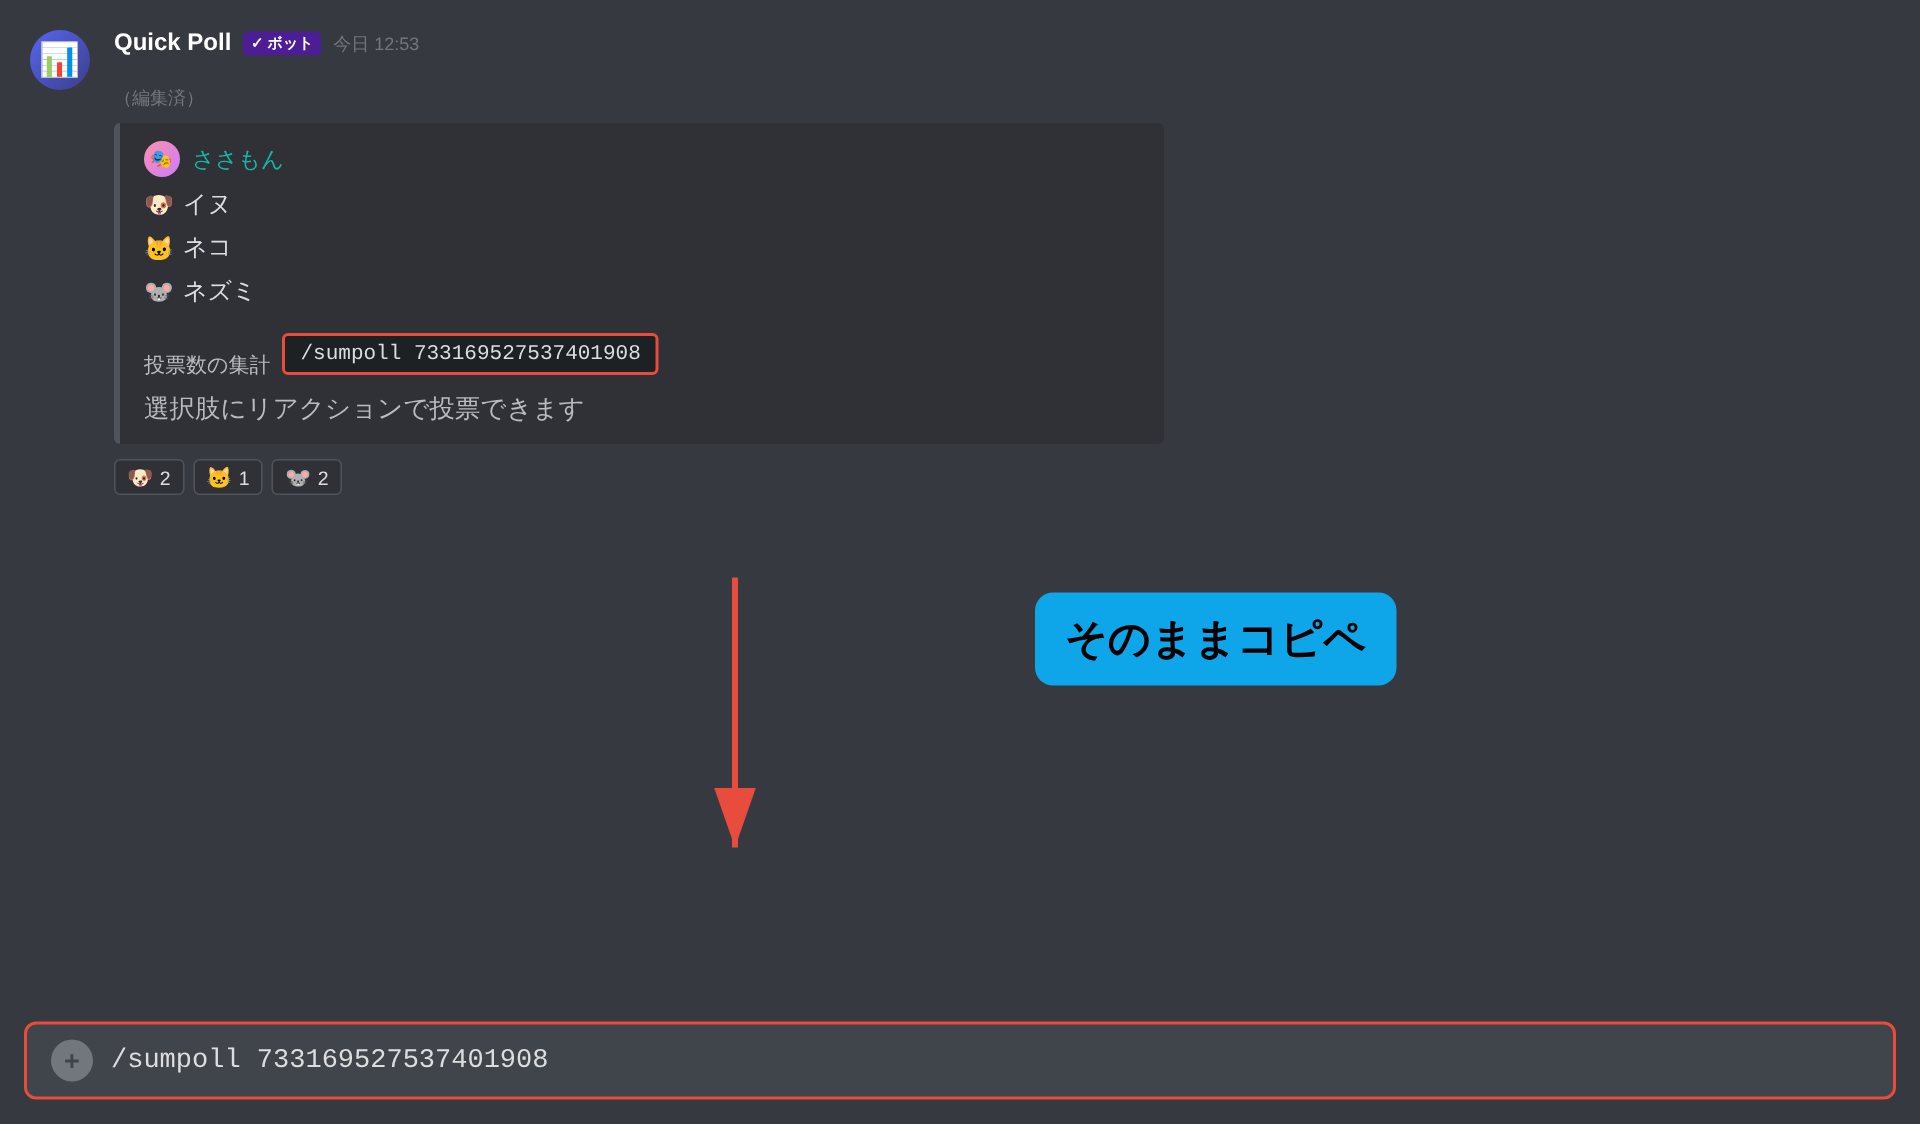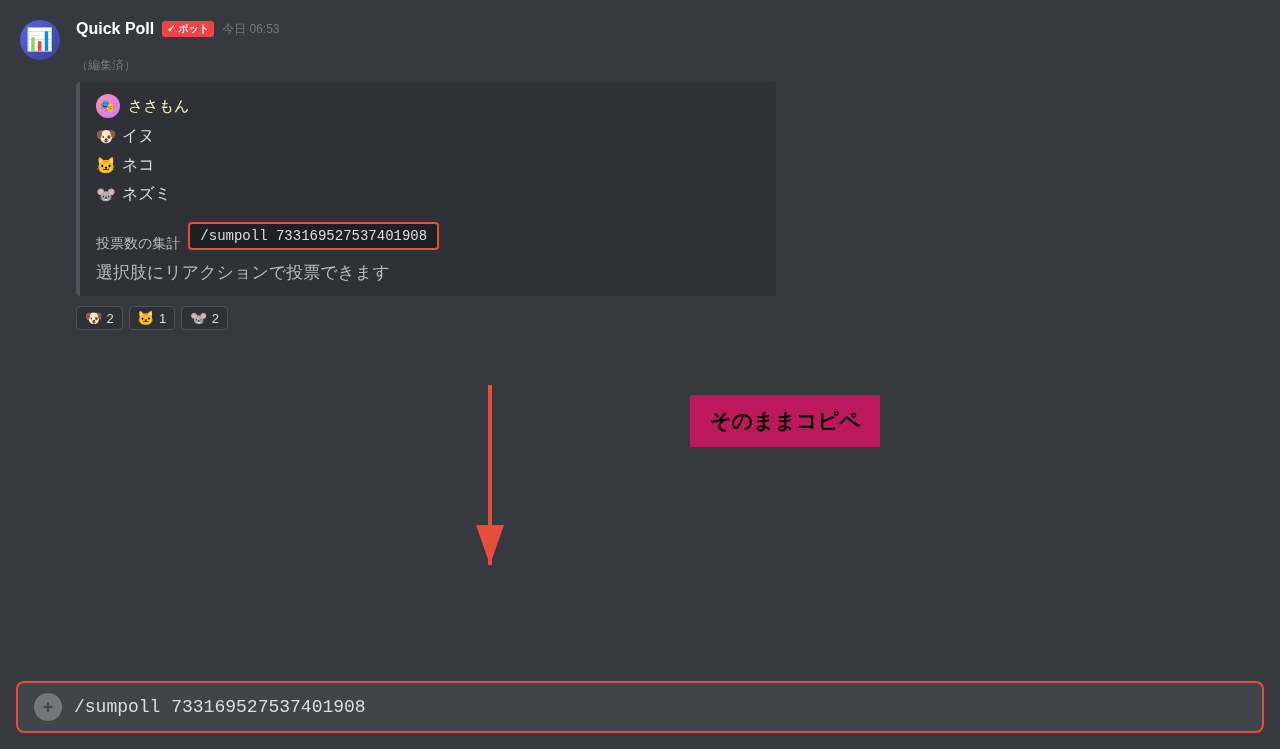--- a/index.html
+++ b/index.html
@@ -57,21 +57,21 @@
       margin-bottom: 19px;
     }
 
     .username {
       font-size: 16px;
       font-weight: 600;
       color: #ffffff;
     }
 
     .bot-badge {
-      background: #ef4444;
+      background: #4c1d95;
       color: #ffffff;
       font-size: 10px;
       padding: 1px 5px;
       border-radius: 3px;
       font-weight: 600;
       display: flex;
       align-items: center;
       gap: 3px;
     }
 
@@ -114,21 +114,21 @@
       background: linear-gradient(135deg, #ff8fab, #c77dff);
       flex-shrink: 0;
       font-size: 12px;
       display: flex;
       align-items: center;
       justify-content: center;
     }
 
     .embed-username {
       font-size: 15px;
-      color: #fef9c3;
+      color: #14b8a6;
       font-weight: 500;
     }
 
     .embed-title {
       font-size: 18px;
       font-weight: 700;
       color: #ffffff;
     }
 
     .embed-option {
@@ -239,21 +239,21 @@
 
       <div class="avatar avatar-bot">
         <span class="avatar-bot-icon">📊</span>
       </div>
 
       <div class="message-content">
 
         <div class="message-header">
           <span class="username">Quick Poll</span>
           <span class="bot-badge">✓ ボット</span>
-          <span class="timestamp">今日 06:53</span>
+          <span class="timestamp">今日 12:53</span>
         </div>
         <div class="edited-label">（編集済）</div>
 
         <div class="embed">
           <div class="embed-inner">
 
             <div class="embed-row">
               <div class="embed-user-avatar">
                 <span>🎭</span>
               </div>
@@ -296,21 +296,21 @@
             <span>🐭</span>
             <span class="reaction-count">2</span>
           </div>
         </div>
       </div>
     </div>
   </div>
 
   <div style="position:absolute; top:395px; left:170px; pointer-events:none; z-index:20;">
 
-    <div style="position:absolute; top:0; left:520px; background:#be185d; color:#000; font-size:21px; font-weight:900; padding:12px 20px; border-radius:0; white-space:nowrap;">そのままコピペ</div>
+    <div style="position:absolute; top:0; left:520px; background:#0ea5e9; color:#000; font-size:28px; font-weight:900; padding:12px 20px; border-radius:12px; white-space:nowrap;">そのままコピペ</div>
 
     <svg width="600" height="230" style="position:absolute; top:-20px; left:100px;">
 
       <defs>
         <marker id="arrowhead" markerWidth="10" markerHeight="7" refX="10" refY="3.5" orient="auto">
           <polygon points="0 0, 10 3.5, 0 7" fill="#e74c3c"></polygon>
         </marker>
       </defs>
       <line x1="220" y1="10" x2="220" y2="190" stroke="#e74c3c" stroke-width="4" marker-end="url(#arrowhead)"></line>
     </svg>

